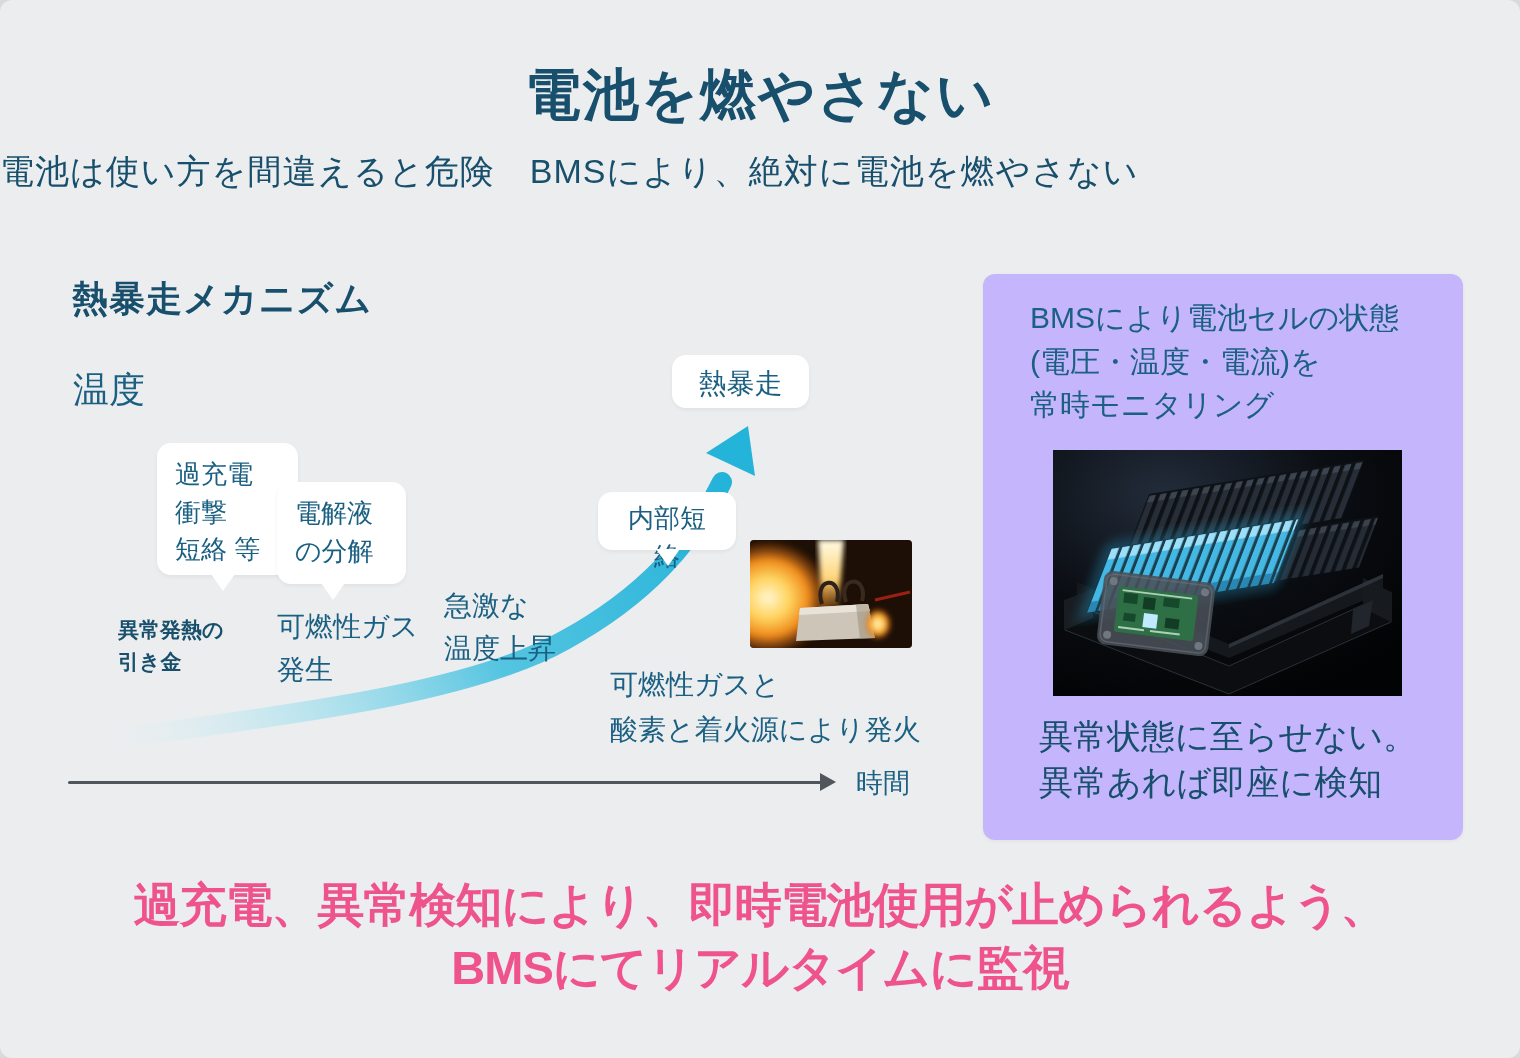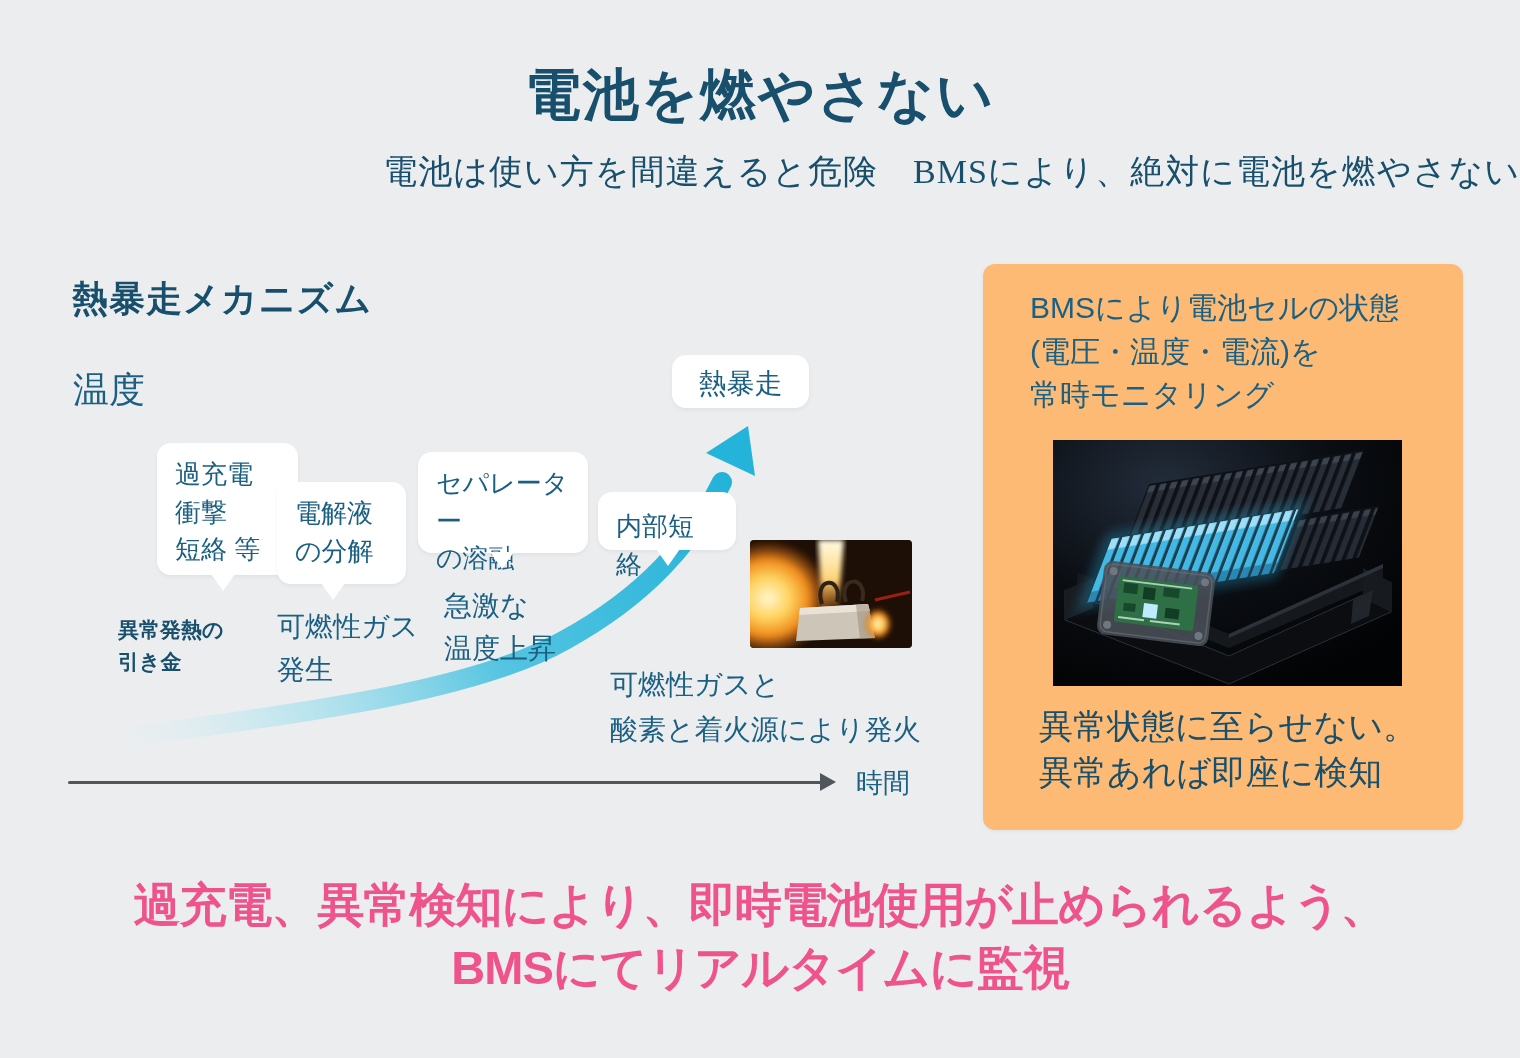--- a/index.html
+++ b/index.html
@@ -8,31 +8,32 @@
     --cyan:#25b4d9;
     --pink:#ef538c;
     --axis:#50565b;
     --bg:#ecedee;
   }
   *{margin:0;padding:0;box-sizing:border-box;}
   body{background:#d8dadb;font-family:"Liberation Sans",sans-serif;}
   .canvas{
     position:relative;width:1520px;height:1058px;background:var(--bg);
     overflow:hidden;
+    border-radius:12px;
   }
   .pre{white-space:pre-line;}
 
   
   .title{
     position:absolute;left:0;top:58px;width:100%;text-align:center;
     font-size:56px;font-weight:700;color:var(--navy);letter-spacing:2px;
   }
   .subtitle{
-    position:absolute;left:0;top:149px;width:100%;text-align:right;
-    font-size:34px;font-weight:500;color:var(--navy);letter-spacing:1px;font-family:Liberation Serif, serif;
+    position:absolute;left:0;top:149px;width:100%;text-align:left;
+    font-size:34px;font-weight:500;color:var(--navy);letter-spacing:1px;
   }
 
   
   .mech-heading{
     position:absolute;left:72px;top:275px;
     font-size:36px;font-weight:700;color:var(--navy);letter-spacing:1px;
   }
   .y-label{position:absolute;left:73px;top:366px;font-size:36px;color:var(--teal);}
   .x-label{position:absolute;left:856px;top:765px;font-size:27px;color:var(--teal);}
 
@@ -50,39 +51,39 @@
     box-shadow:0 2px 4px rgba(0,0,0,.05);
   }
   .bubble::after{
     content:"";position:absolute;bottom:-16px;left:var(--tx,44px);
     border-left:12px solid transparent;border-right:12px solid transparent;
     border-top:17px solid #fff;
   }
   .b1{left:117px;top:443px;width:141px;height:132px;margin-left:40px;--tx:54px;}
   .b2{left:277px;top:482px;width:129px;height:102px;--tx:44px;}
   .b3{left:418px;top:452px;width:170px;height:101px;--tx:72px;}
-  .b4{left:598px;top:492px;width:138px;height:58px;--tx:58px;padding:16px 18px;}
+  .b4{left:598px;top:492px;width:138px;height:58px;--tx:58px;padding:8px 18px;text-align:center;}
   .b5{left:672px;top:355px;width:137px;height:53px;padding:9px 16px;text-align:center;font-size:28px;}
   .b5::after{display:none;}
 
   .caption{position:absolute;color:var(--teal);font-size:28px;line-height:1.55;}
   .c1{left:118px;top:614px;font-size:21px;font-weight:700;color:var(--navy);line-height:1.5;}
   .c2{left:277px;top:605px;}
   .c3{left:444px;top:584px;}
   .c4{left:610px;top:663px;line-height:1.6;}
 
   .fire-photo{
     position:absolute;left:750px;top:540px;width:162px;height:108px;
     border-radius:4px;overflow:hidden;display:block;
   }
 
   
   .card{
-    position:absolute;left:983px;top:264px;width:480px;height:566px;
-    background:#fdba74;border-radius:12px;box-shadow:0 1px 4px rgba(0,0,0,.05);
+    position:absolute;left:983px;top:274px;width:480px;height:566px;
+    background:#c4b5fd;border-radius:12px;box-shadow:0 1px 4px rgba(0,0,0,.05);
   }
   .card-monitor{
     position:absolute;left:47px;top:22px;width:400px;
     font-size:30px;font-weight:500;color:var(--teal);line-height:1.45;
   }
   .battery-img{
     position:absolute;left:70px;top:176px;width:349px;height:246px;display:block;
   }
   .card-detect{
     position:absolute;left:56px;top:440px;width:400px;
@@ -119,22 +120,20 @@
     </defs>
     <path d="M127,737 C330,710 480,688 565,640 C645,596 692,543 722,482" fill="none" stroke="url(#swooshGrad)" stroke-width="20" stroke-linecap="round"></path>
     <polygon points="748,426 755,476 706,453" fill="#25b4d9"></polygon>
   </svg>
 
   <div class="bubble b1 pre">過充電
 衝撃
 短絡 等</div>
   <div class="bubble b2 pre">電解液
 の分解</div>
-  <div class="bubble b3 pre">セパレーター
-の溶融</div>
   <div class="bubble b4 pre">内部短絡</div>
   <div class="bubble b5 pre">熱暴走</div>
 
   <div class="caption c1 pre">異常発熱の
 引き金</div>
   <div class="caption c2 pre">可燃性ガス
 発生</div>
   <div class="caption c4 pre">可燃性ガスと
 酸素と着火源により発火</div>
   <div class="caption c3 pre">急激な

